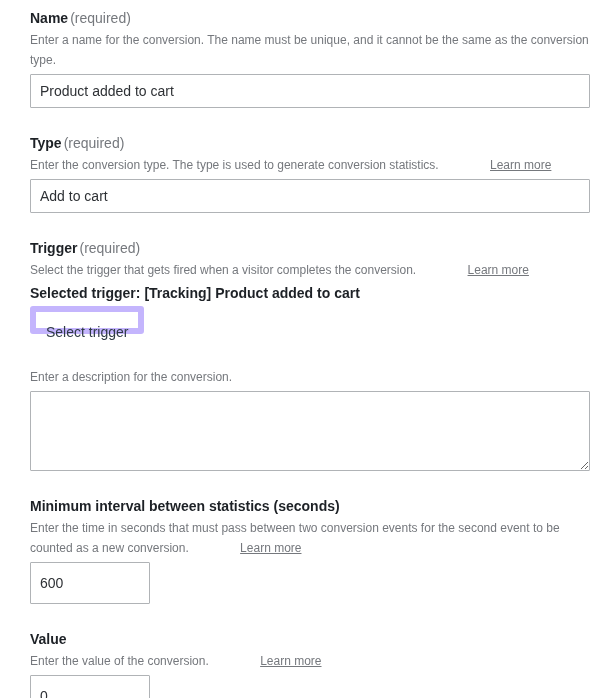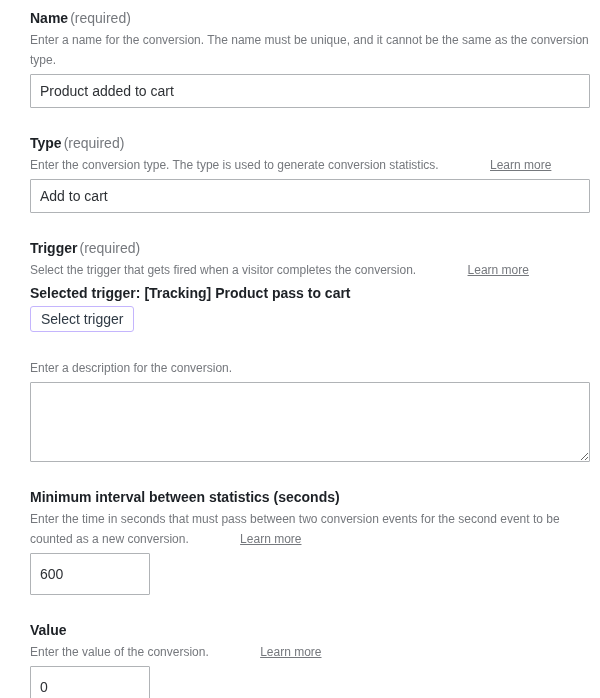--- a/index.html
+++ b/index.html
@@ -73,24 +73,24 @@
   .selected-line {
     font-size: 14px;
     line-height: 19px;
     font-weight: 700;
     color: #1d2126;
     margin: 0 0 3px 0;
   }
   .btn-outline {
     display: inline-block;
     background: #ffffff;
-    border: 1px solid #c4b5fd;
+    border: 6px solid #c4b5fd;
     border-radius: 3px;
     height: 26px;
-    padding: 0 10px;
+    padding: 8px 10px;
     font-family: inherit;
     font-size: 14px;
     line-height: 24px;
     color: #2f3a45;
     cursor: pointer;
   }
 </style>
 </head>
 <body>
 
@@ -107,21 +107,21 @@
     <div class="field-desc"><span>Enter the conversion type. The type is used to generate conversion statistics.</span>
       <a class="learn-more">Learn more</a></div>
     <input type="text" class="text-input" value="Add to cart" style="">
   </div>
 
   <div class="field">
     <div class="field-label"><span>Trigger</span><span class="required-note">(required)</span></div>
     <div class="field-desc"><span>Select the trigger that gets fired when a visitor completes the conversion.</span>
       <a class="learn-more">Learn more</a></div>
     <div class="selected-line"><span>Selected trigger:</span>
-      <span>[Tracking] Product pass to cart</span></div>
+      <span>[Tracking] Product added to cart</span></div>
     <button type="button" class="btn-outline">Select trigger</button>
   </div>
 
   <div class="field">
     <div class="field-desc"><span>Enter a description for the conversion.</span></div>
     <textarea class="text-area" value="" style=""></textarea>
   </div>
 
   <div class="field">
     <div class="field-label"><span>Minimum interval between statistics (seconds)</span></div>

